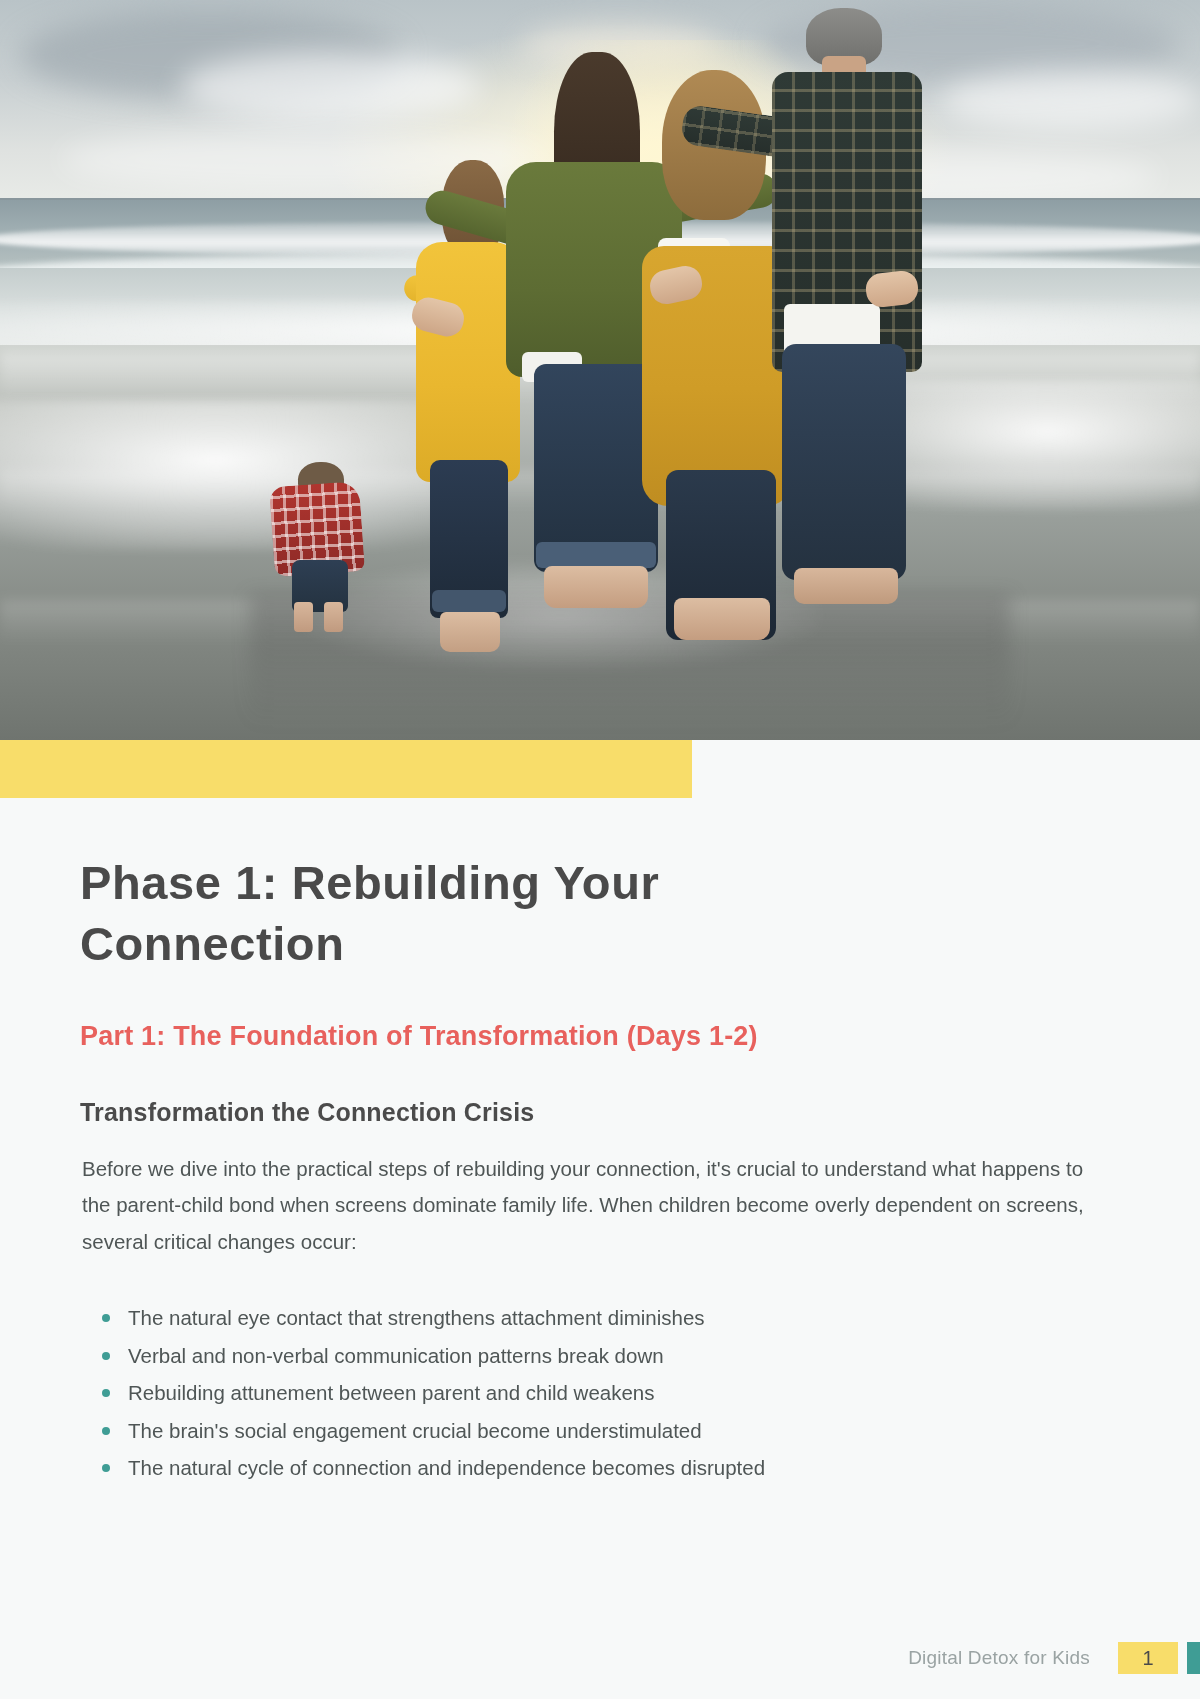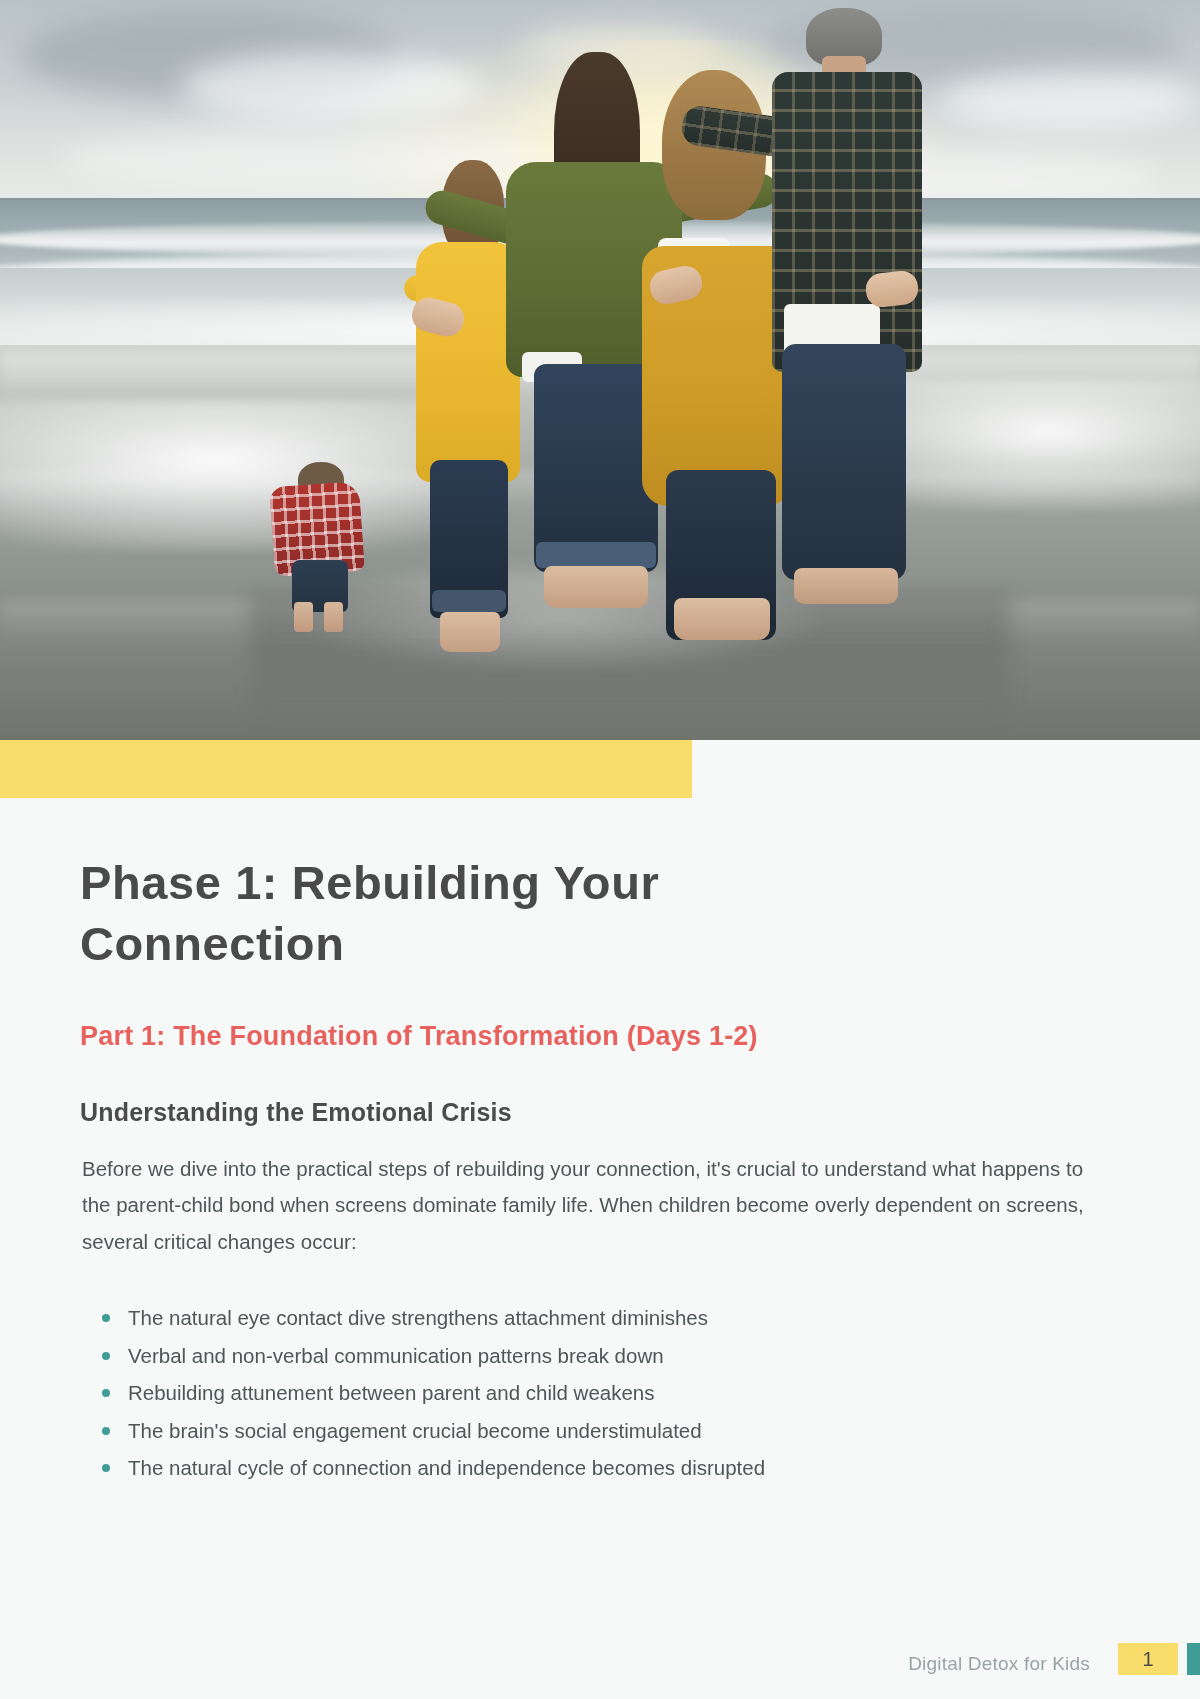--- a/index.html
+++ b/index.html
@@ -359,21 +359,21 @@
     width: 8px; height: 8px;
     border-radius: 50%;
     background: #3f9d95;
   }
 
   
   .footer {
     position: absolute;
     bottom: 24px; right: 0;
     display: flex;
-    align-items: flex-end;
+    align-items: center;
     height: 34px;
   }
   .footer .doc-title {
     font-size: 19px;
     color: #9aa3a3;
     margin-right: 28px;
     letter-spacing: 0.2px;
   }
   .footer .pagenum-box {
     background: #f8dd6a;
@@ -473,24 +473,24 @@
     <div class="hand h1"></div>
     <div class="hand h2"></div>
     <div class="hand h3"></div>
   </div>
 
   <div class="yellow-bar"></div>
 
   <div class="content">
     <h1 class="title">Phase 1: Rebuilding Your Connection</h1>
     <h2 class="part">Part 1: The Foundation of Transformation (Days 1-2)</h2>
-    <h3 class="sub">Understanding the Emotional Crisis</h3>
+    <h3 class="sub">Transformation the Connection Crisis</h3>
     <p class="body">Before we dive into the practical steps of rebuilding your connection, it's crucial to understand what happens to the parent-child bond when screens dominate family life. When children become overly dependent on screens, several critical changes occur:</p>
     <ul class="bullets">
-      <li>The natural eye contact dive strengthens attachment diminishes</li>
+      <li>The natural eye contact that strengthens attachment diminishes</li>
       <li>Verbal and non-verbal communication patterns break down</li>
       <li>Rebuilding attunement between parent and child weakens</li>
       <li>The brain's social engagement crucial become understimulated</li>
       <li>The natural cycle of connection and independence becomes disrupted</li>
     </ul>
   </div>
 
   <div class="footer">
     <span class="doc-title">Digital Detox for Kids</span>
     <span class="pagenum-box">1</span>

